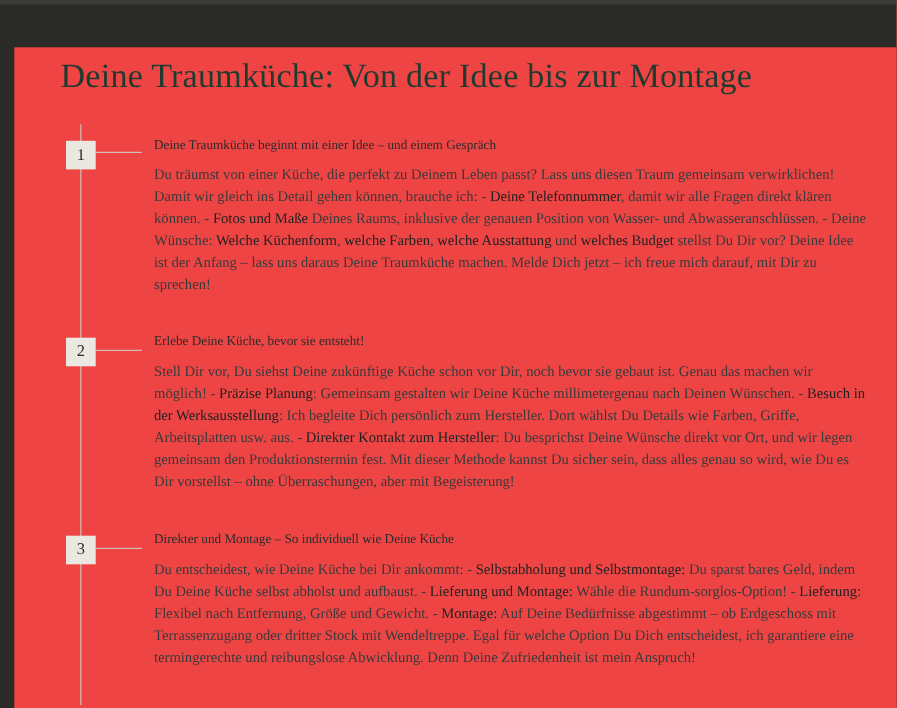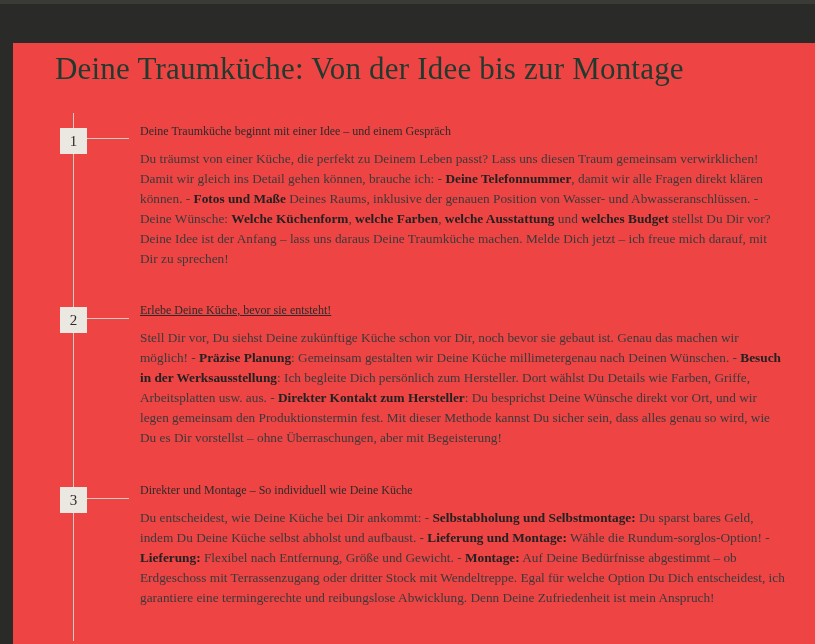--- a/index.html
+++ b/index.html
@@ -43,21 +43,21 @@
   .step-title {
     position: absolute; left: 127px;
     font-family: "Liberation Serif", serif;
     font-size: 12px; color: #2b2b2b; white-space: nowrap;
   }
   .step-body {
     position: absolute; left: 127px; width: 648px;
     font-family: "Liberation Serif", serif;
     font-size: 13.3px; line-height: 20px; color: #3a3a3a;
   }
-  .step-body b { color: #222; font-weight: bold; }
+  .step-body b { color: #222; font-weight: normal; }
   .author {
     position: absolute; left: 43px; top: 608px;
     display: flex; align-items: center; gap: 7px;
   }
   .avatar {
     width: 20px; height: 16px; border-radius: 50%;
     background: #6b4fc4; color: #fff;
     font-family: "Liberation Serif", serif;
     font-size: 7px; display: flex; align-items: center; justify-content: center;
   }
@@ -79,21 +79,21 @@
   <div class="step" style="top:0;">
     <div class="step-num" style="top:85px;">1</div>
     <div class="step-connector" style="top:95px;"></div>
     <div class="step-title" style="top:81px;">Deine Traumküche beginnt mit einer Idee – und einem Gespräch</div>
     <div class="step-body" style="top:106px;"><span>Du träumst von einer Küche, die perfekt zu Deinem Leben passt? Lass uns diesen Traum gemeinsam verwirklichen! Damit wir gleich ins Detail gehen können, brauche ich: - </span><b>Deine Telefonnummer</b><span>, damit wir alle Fragen direkt klären können. - </span><b>Fotos und Maße</b><span> Deines Raums, inklusive der genauen Position von Wasser- und Abwasseranschlüssen. - Deine Wünsche: </span><b>Welche Küchenform</b><span>, </span><b>welche Farben</b><span>, </span><b>welche Ausstattung</b><span> und </span><b>welches Budget</b><span> stellst Du Dir vor? Deine Idee ist der Anfang – lass uns daraus Deine Traumküche machen. Melde Dich jetzt – ich freue mich darauf, mit Dir zu sprechen!</span></div>
   </div>
 
   <div class="step" style="top:0;">
     <div class="step-num" style="top:264px;">2</div>
     <div class="step-connector" style="top:275px;"></div>
-    <div class="step-title" style="top:260px;text-decoration:underline;">Erlebe Deine Küche, bevor sie entsteht!</div>
+    <div class="step-title" style="top:260px;">Erlebe Deine Küche, bevor sie entsteht!</div>
     <div class="step-body" style="top:285px;"><span>Stell Dir vor, Du siehst Deine zukünftige Küche schon vor Dir, noch bevor sie gebaut ist. Genau das machen wir möglich! - </span><b>Präzise Planung</b><span>: Gemeinsam gestalten wir Deine Küche millimetergenau nach Deinen Wünschen. - </span><b>Besuch in der Werksausstellung</b><span>: Ich begleite Dich persönlich zum Hersteller. Dort wählst Du Details wie Farben, Griffe, Arbeitsplatten usw. aus. - </span><b>Direkter Kontakt zum Hersteller</b><span>: Du besprichst Deine Wünsche direkt vor Ort, und wir legen gemeinsam den Produktionstermin fest. Mit dieser Methode kannst Du sicher sein, dass alles genau so wird, wie Du es Dir vorstellst – ohne Überraschungen, aber mit Begeisterung!</span></div>
   </div>
 
   <div class="step" style="top:0;">
     <div class="step-num" style="top:444px;">3</div>
     <div class="step-connector" style="top:455px;"></div>
     <div class="step-title" style="top:440px;">Direkter und Montage – So individuell wie Deine Küche</div>
     <div class="step-body" style="top:465px;"><span>Du entscheidest, wie Deine Küche bei Dir ankommt: - </span><b>Selbstabholung und Selbstmontage:</b><span> Du sparst bares Geld, indem Du Deine Küche selbst abholst und aufbaust. - </span><b>Lieferung und Montage:</b><span> Wähle die Rundum-sorglos-Option! - </span><b>Lieferung:</b><span> Flexibel nach Entfernung, Größe und Gewicht. - </span><b>Montage:</b><span> Auf Deine Bedürfnisse abgestimmt – ob Erdgeschoss mit Terrassenzugang oder dritter Stock mit Wendeltreppe. Egal für welche Option Du Dich entscheidest, ich garantiere eine termingerechte und reibungslose Abwicklung. Denn Deine Zufriedenheit ist mein Anspruch!</span></div>
   </div>
 

